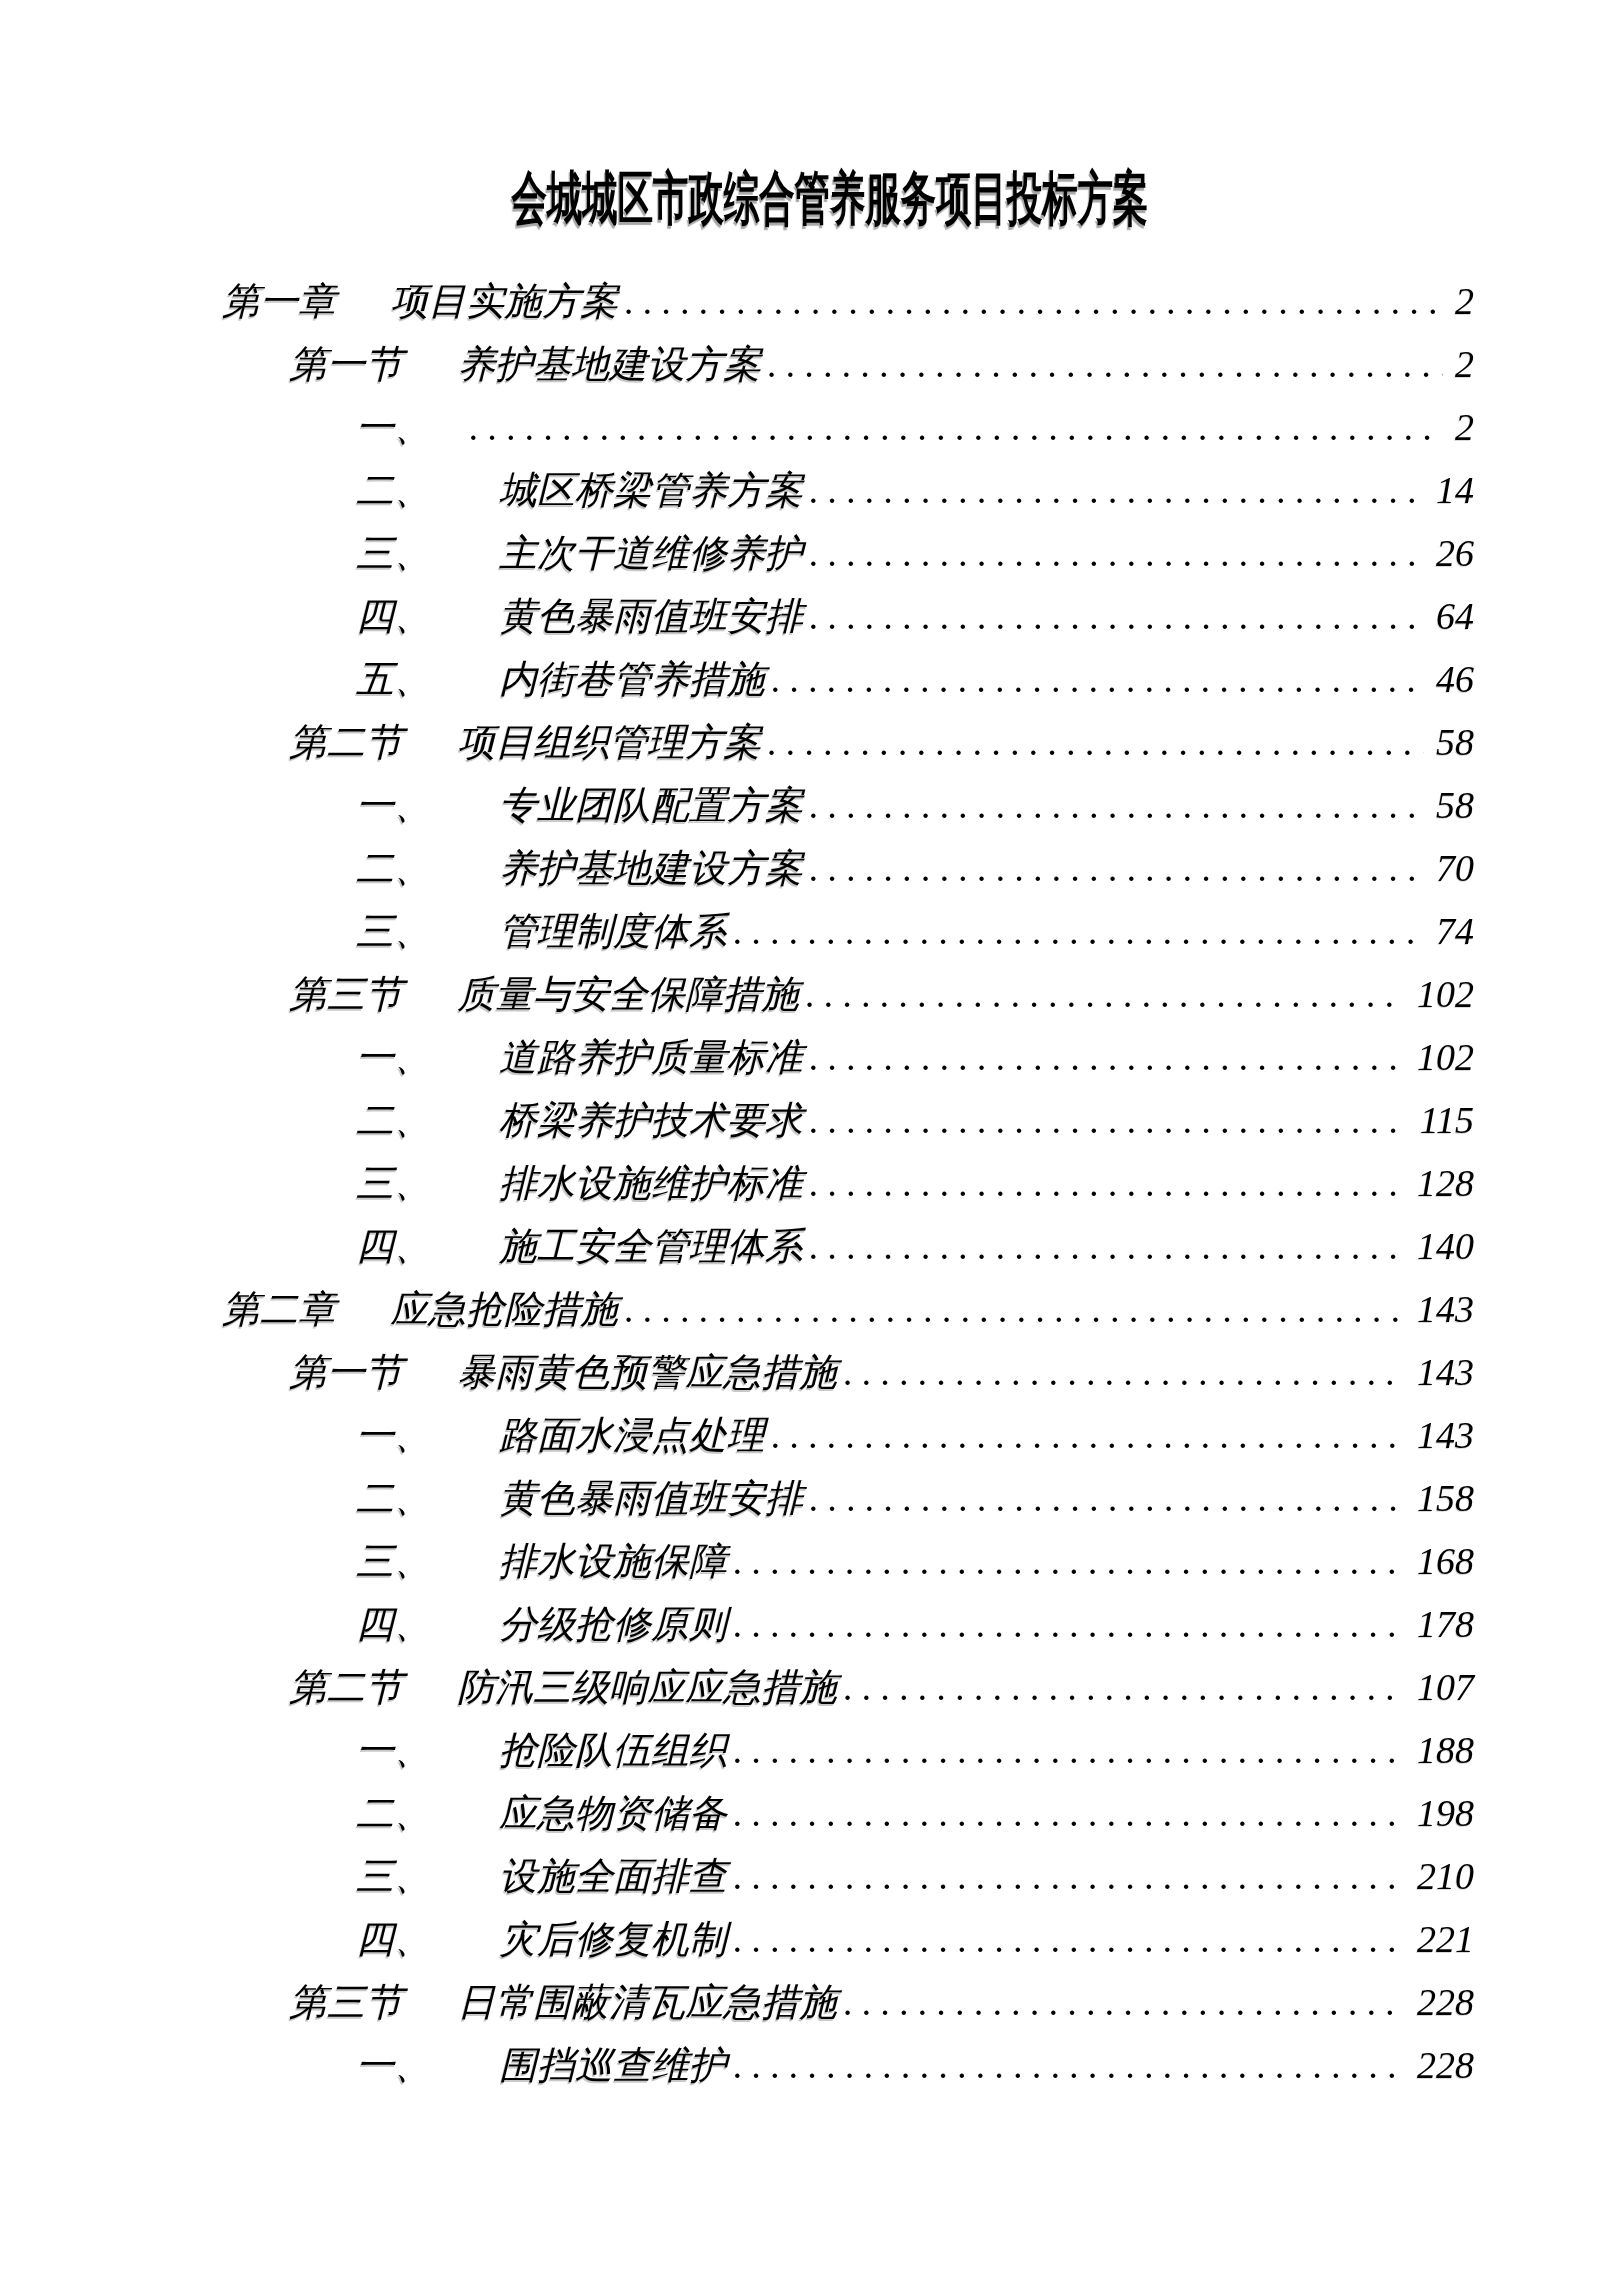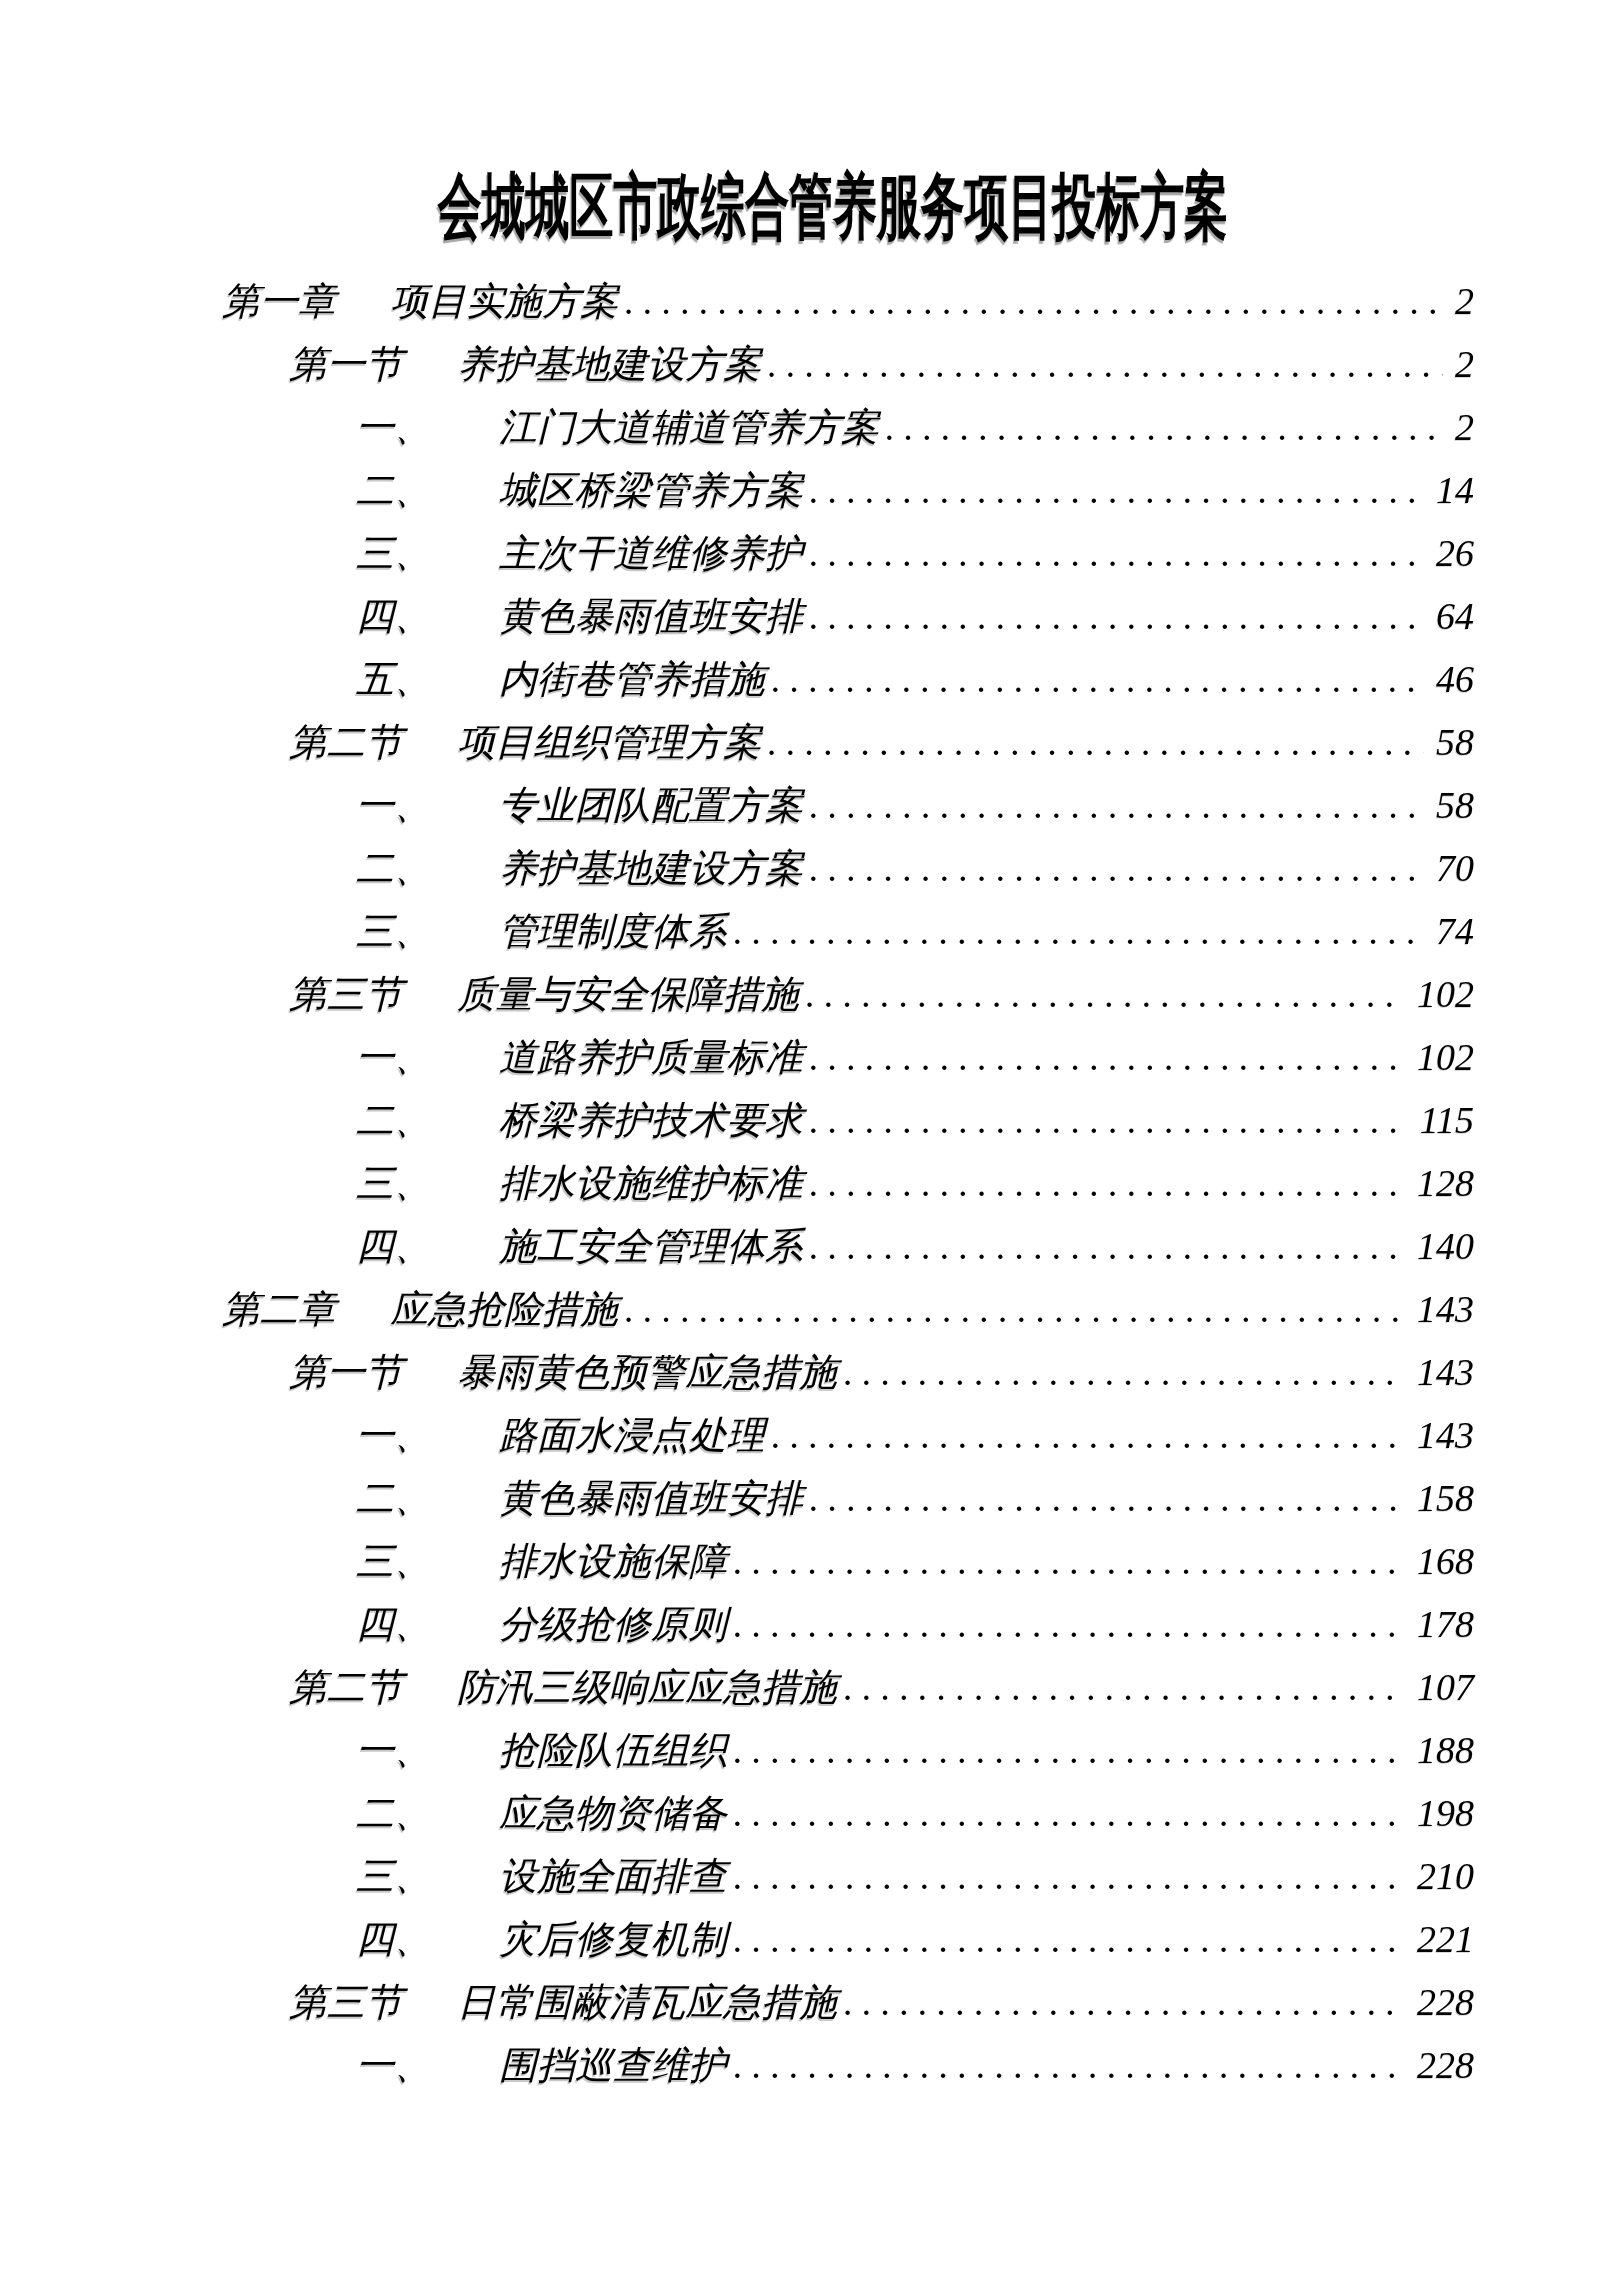--- a/index.html
+++ b/index.html
@@ -15,21 +15,21 @@
   .page {
     width: 1623px;
     height: 2295px;
     background: #ffffff;
     padding: 164px 149px 0 222px;
     overflow: hidden;
   }
   .doc-title {
     text-align: center;
     margin-left: -37px; 
-    font-size: 72px;
+    font-size: 58px;
     font-weight: bold;
     line-height: 1.2;
     white-space: nowrap;
     height: 106px;
   }
   .doc-title-inner {
     display: inline-block;
     transform: scaleX(0.61);
     transform-origin: center;
     text-shadow: -2px 2.6px 1.3px rgba(0,0,0,0.35);
@@ -91,21 +91,20 @@
 
   <div class="toc-row lvl2">
     <span class="toc-num">第一节</span>
     <span class="toc-text">养护基地建设方案</span>
     <span class="toc-leader" aria-hidden="true">........................................................................................................................</span>
     <span class="toc-page">2</span>
   </div>
 
   <div class="toc-row lvl3">
     <span class="toc-num">一、</span>
-    <span class="toc-text">江门大道辅道管养方案</span>
     <span class="toc-leader" aria-hidden="true">........................................................................................................................</span>
     <span class="toc-page">2</span>
   </div>
 
   <div class="toc-row lvl3">
     <span class="toc-num">二、</span>
     <span class="toc-text">城区桥梁管养方案</span>
     <span class="toc-leader" aria-hidden="true">........................................................................................................................</span>
     <span class="toc-page">14</span>
   </div>

